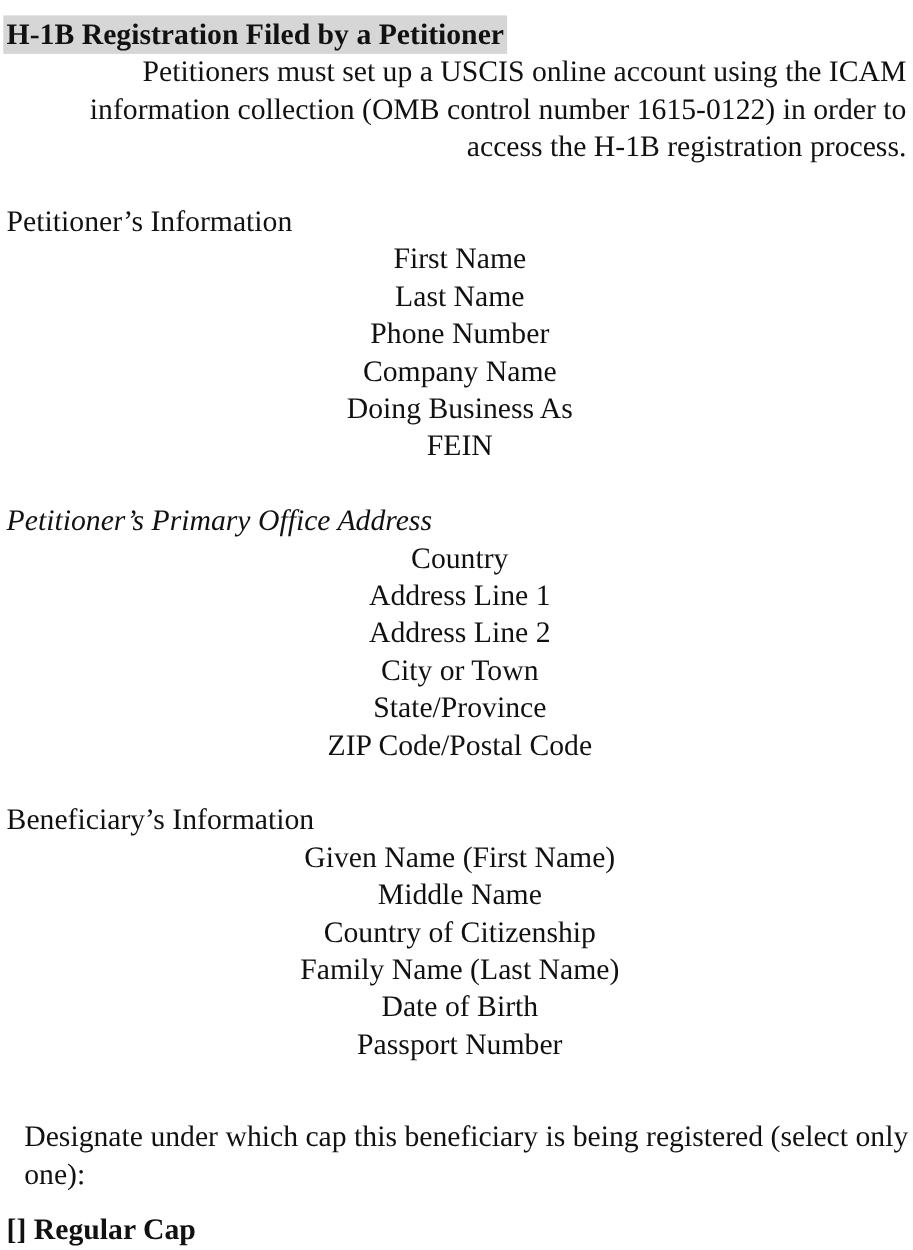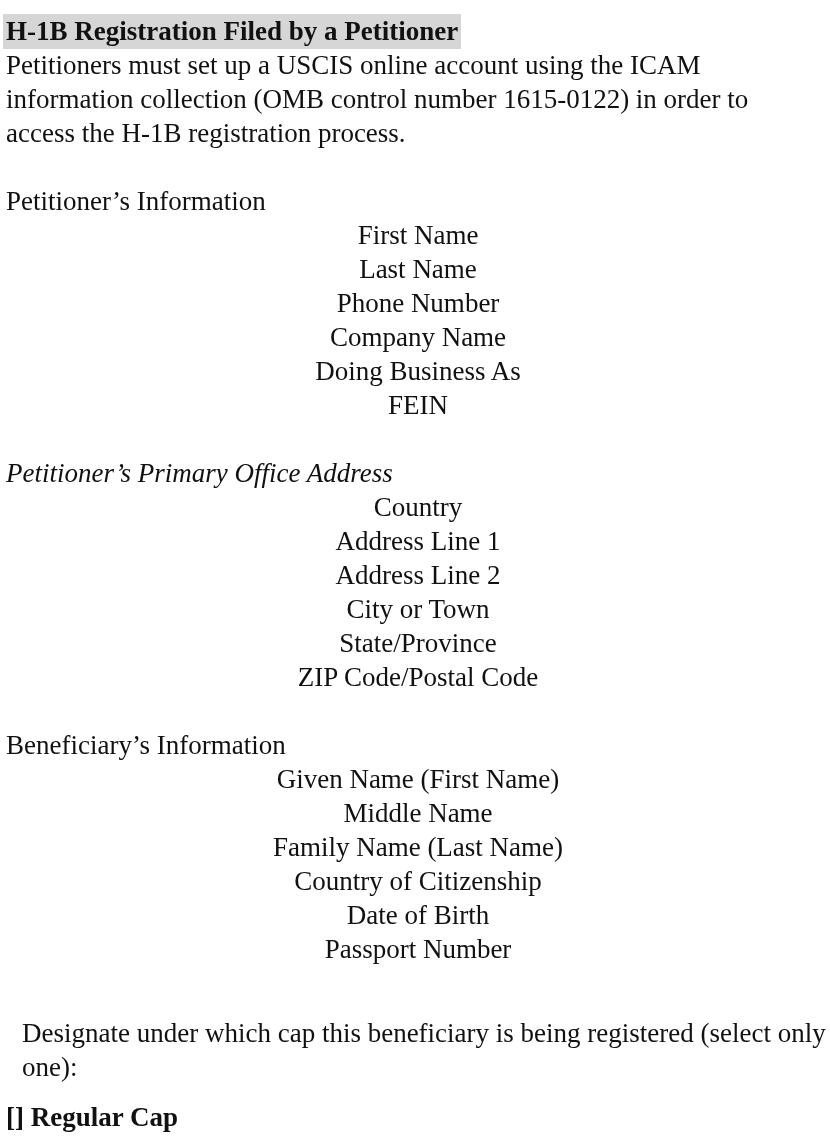--- a/index.html
+++ b/index.html
@@ -47,21 +47,21 @@
     box-decoration-break: clone;
     -webkit-box-decoration-break: clone;
   }
 
   
   .paragraph {
     font-size: 27px;
     line-height: 34px;
     margin: 0;
     width: 818px;
-    text-align: left;
+    text-align: right;
     hyphens: none;
   }
 
   .section-heading {
     font-size: 27px;
     line-height: 34px;
     font-weight: normal;
     margin: 0;
   }
 
@@ -143,22 +143,22 @@
       <li class="field-line">State/Province</li>
       <li class="field-line">ZIP Code/Postal Code</li>
     </ul>
 
     <div class="spacer">&nbsp;</div>
 
     <div class="section-heading">Beneficiary’s Information</div>
     <ul class="field-list">
       <li class="field-line">Given Name (First Name)</li>
       <li class="field-line">Middle Name</li>
+      <li class="field-line">Country of Citizenship</li>
       <li class="field-line">Family Name (Last Name)</li>
-      <li class="field-line">Country of Citizenship</li>
       <li class="field-line">Date of Birth</li>
       <li class="field-line">Passport Number</li>
     </ul>
 
     <div class="spacer">&nbsp;</div>
 
     <p class="prompt">Designate under which cap this beneficiary is being registered (select only one):</p>
 
     <div class="checkbox-line"><span class="box">[]</span><span> </span><span>Regular Cap</span></div>
 

